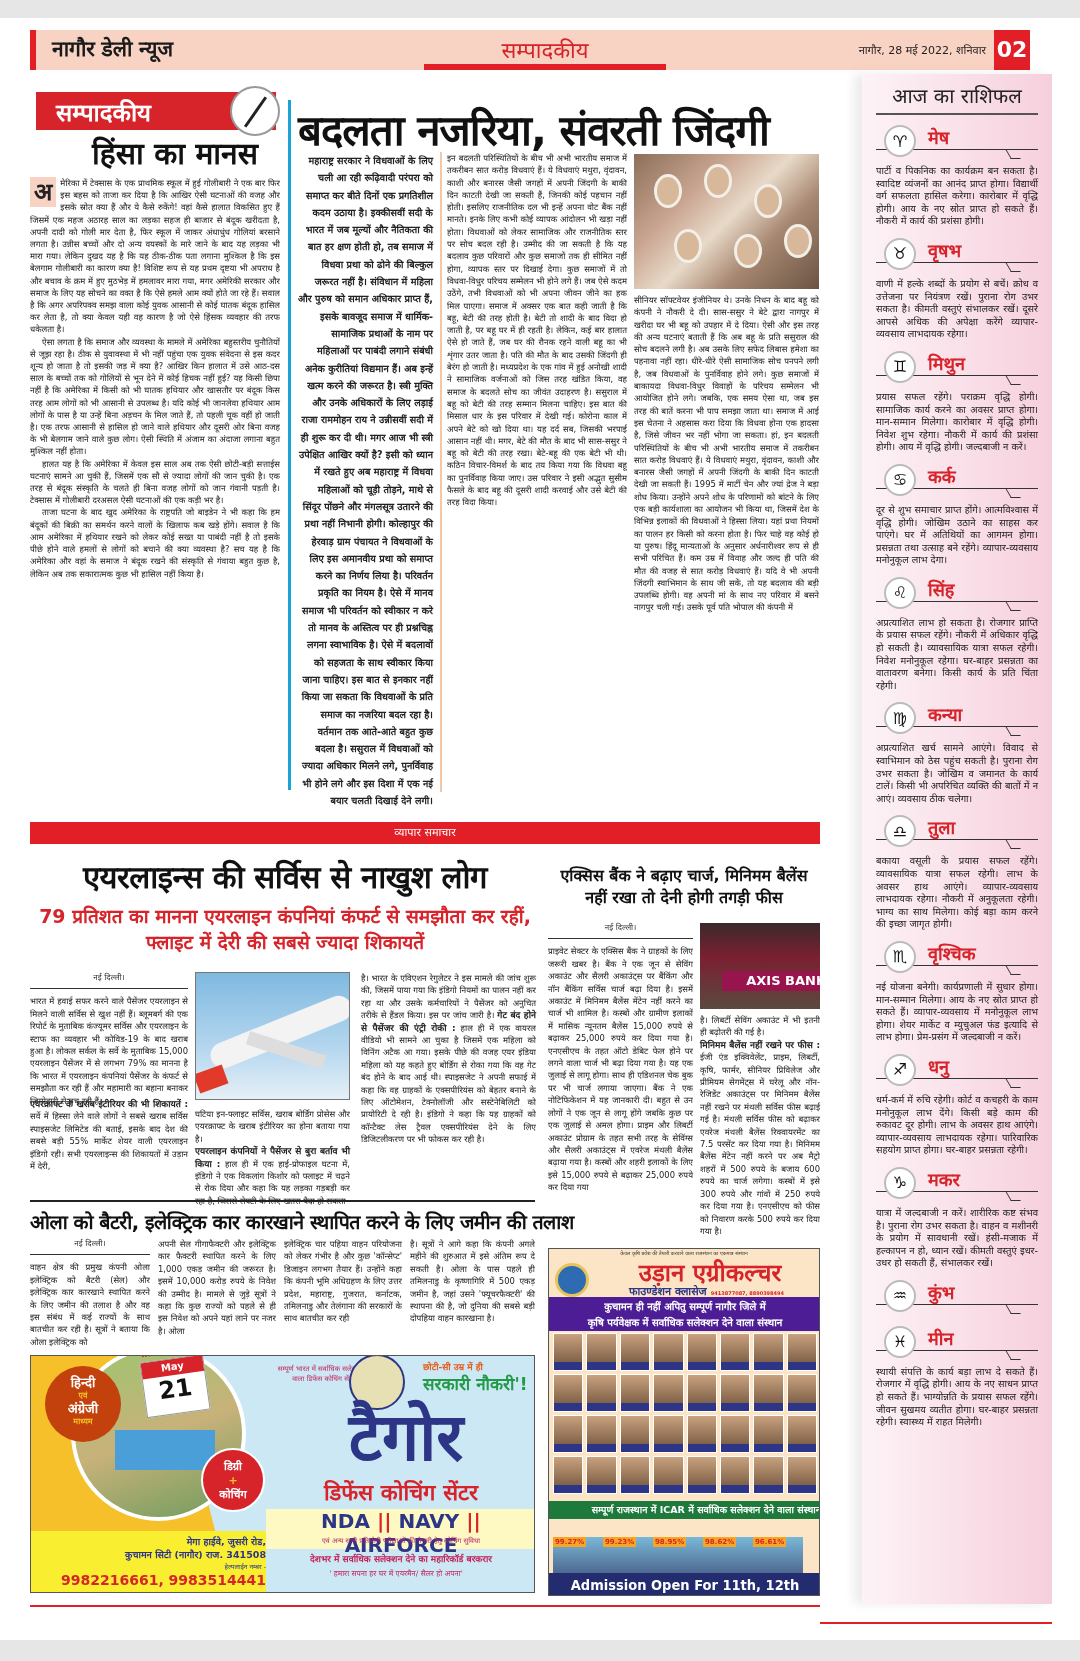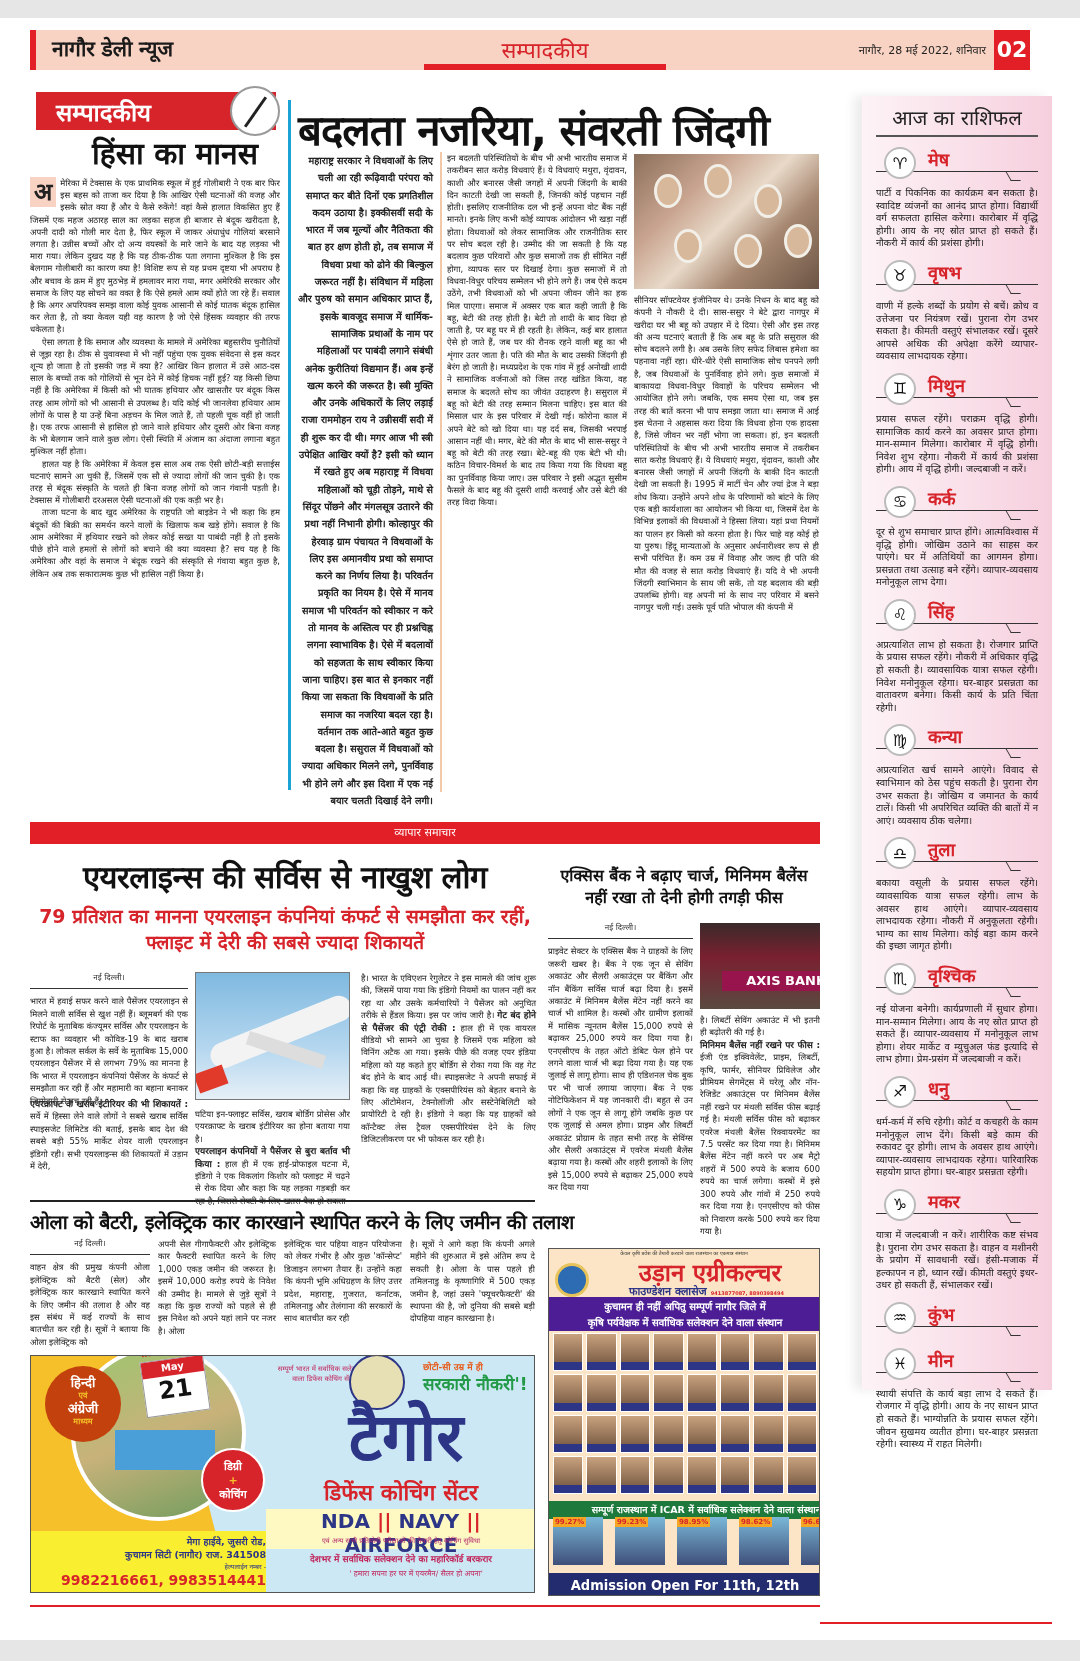--- a/index.html
+++ b/index.html
@@ -23,21 +23,21 @@
 .vrule-blue{position:absolute;left:288px;top:100px;width:3px;height:690px;background:#1aa3d4}
 
 .main-head{position:absolute;left:298px;top:100px;width:520px;font-size:42px;font-weight:bold;color:#111;white-space:nowrap;letter-spacing:-1px}
 .pull{position:absolute;left:298px;top:152px;width:135px;font-size:9.6px;line-height:17.3px;font-weight:bold;color:#222;text-align:right}
 .vrule-peach{position:absolute;left:440px;top:152px;width:2px;height:640px;background:#f2c8a6}
 .mid-text{position:absolute;left:447px;top:152px;width:180px;font-size:8.4px;line-height:12.3px;color:#222;text-align:justify}
 .widows-photo{position:absolute;left:634px;top:154px;width:185px;height:135px;background:linear-gradient(135deg,#8b6f5a 0%,#c9a590 30%,#e8d9c8 50%,#a68770 70%,#6b5444 100%)}
 .widows-photo .head{position:absolute;width:28px;height:34px;border-radius:50%;background:#d8b89a;border:3px solid #f2efe8}
 .right-text{position:absolute;left:634px;top:294px;width:185px;font-size:8.4px;line-height:12.3px;color:#222;text-align:justify}
 
-.horo{position:absolute;left:862px;top:96px;width:190px;height:1294px;background:linear-gradient(90deg,#fdf3f7,#f6cfdd);box-shadow:-8px 0 10px rgba(0,0,0,0.08)}
+.horo{position:absolute;left:862px;top:74px;width:190px;height:1530px;background:linear-gradient(90deg,#fdf3f7,#f6cfdd);box-shadow:-8px 0 10px rgba(0,0,0,0.08)}
 .horo-title{text-align:center;font-size:20px;color:#222;margin-top:8px;padding-bottom:4px;border-bottom:2px solid #555;margin-left:14px;margin-right:14px}
 .sign{position:relative;margin:10px 14px 0 14px}
 .sign-head{position:relative;height:36px}
 .sign-line{position:absolute;left:0;right:0;top:24px;height:1px;background:#333}
 .sign-notch{position:absolute;right:20px;top:24px;width:10px;height:10px;border-left:1px solid #333;border-bottom:1px solid #333;transform:skewX(30deg)}
 .sign-icon{position:absolute;left:8px;top:0;width:32px;height:32px;border-radius:50%;background:#fff;border:2px solid #bbb;display:flex;align-items:center;justify-content:center;font-size:16px;color:#111}
 .sign-name{position:absolute;left:52px;top:0;font-size:18px;font-weight:bold;color:#d7242b;background:transparent}
 .sign-text{font-size:9.6px;line-height:12.6px;color:#222;text-align:justify;margin-top:4px}
 
 .biz-bar{position:absolute;left:30px;top:822px;width:790px;height:22px;background:#e21f26;color:#fff;font-size:11px;text-align:center;line-height:22px}
@@ -73,35 +73,35 @@
 .tg-tag{position:absolute;left:240px;top:8px;width:110px;font-size:7px;color:#c0245a;text-align:center;line-height:10px}
 .tg-emblem{position:absolute;left:318px;top:-2px;width:56px;height:56px;border-radius:50%;background:#e8e0b5;border:2px solid #2d3686}
 .tg-small{position:absolute;left:392px;top:4px;font-size:9px;color:#e75b1a;font-weight:bold}
 .tg-job{position:absolute;left:392px;top:16px;font-size:17px;color:#239a48;font-weight:bold}
 .tg-name{position:absolute;left:245px;top:42px;width:260px;text-align:center;font-size:66px;font-weight:bold;color:#2d3686;line-height:80px}
 .tg-sub{position:absolute;left:235px;top:120px;width:270px;text-align:center;font-size:22px;font-weight:bold;color:#d7242b}
 .tg-nda{position:absolute;left:235px;top:153px;width:270px;height:40px;background:#fef9c3;text-align:center;font-size:20px;font-weight:bold;color:#2d3686;line-height:24px}
 .tg-nda .sep{color:#d7242b}
 .tg-other{position:absolute;left:235px;top:180px;width:270px;text-align:center;font-size:7px;color:#b0246a}
 .tg-record{position:absolute;left:235px;top:197px;width:270px;text-align:center;font-size:9px;color:#c0245a;font-weight:bold;line-height:13px}
-.tg-dream{position:absolute;left:250px;top:212px;width:270px;text-align:center;font-size:7.5px;color:#c0245a}
+.tg-dream{position:absolute;left:230px;top:212px;width:270px;text-align:center;font-size:7.5px;color:#c0245a}
 
 .udaan{position:absolute;left:548px;top:1248px;width:272px;height:348px;background:#fbe5c6;border:1px solid #555;overflow:hidden}
 .ud-topline{font-size:5px;text-align:center;color:#333;padding-top:1px}
 .ud-emblem{position:absolute;left:6px;top:14px;width:34px;height:34px;border-radius:50%;background:#2d6bb2;border:3px solid #e8c35a}
 .ud-name{position:absolute;left:50px;top:6px;width:222px;text-align:center;font-size:24px;font-weight:bold;color:#d7242b}
 .ud-fnd{position:absolute;left:80px;top:34px;font-size:11px;font-weight:bold;color:#2d3686}
 .ud-fnd span{font-size:5px;color:#d7242b;margin-left:4px}
 .ud-green{position:absolute;left:0;top:48px;width:272px;height:34px;background:#4c1d95;color:#fff;text-align:center;font-size:10px;font-weight:bold;line-height:16px;padding-top:2px}
 .ud-grid{position:absolute;left:4px;top:84px;width:264px}
 .ud-row{display:flex;gap:3px;margin-bottom:3px}
 .ud-ph{flex:1;height:38px;background:linear-gradient(180deg,#c9a27e,#6b4f3a);border:1px solid #fff;position:relative}
 .ud-ph:after{content:"";position:absolute;left:0;right:0;bottom:0;height:8px;background:#2d3686}
 .ud-icar{position:absolute;left:0;top:252px;width:272px;height:18px;background:#1e7a3c;color:#fff;text-align:right;font-size:9.5px;font-weight:bold;line-height:18px}
-.ud-pct{position:absolute;top:268px;display:flex;left:4px;gap:12px}
+.ud-pct{position:absolute;top:288px;display:flex;left:4px;gap:0}
 .ud-pct div{width:50px;height:48px;background:linear-gradient(180deg,#7ab8d8,#3f4f7a);position:relative}
 .ud-pct span{position:absolute;left:0;top:0;background:#f5a623;color:#d7242b;font-size:7px;font-weight:bold;padding:1px 2px}
 .ud-admission{position:absolute;left:0;top:324px;width:272px;height:24px;background:#232c6e;color:#fff;font-size:14.5px;font-weight:bold;text-align:center;line-height:24px;font-family:"DejaVu Sans Condensed","DejaVu Sans",sans-serif}
 .red-rule{position:absolute;top:1605px;height:2px;background:#e21f26}
 </style>
 </head>
 <body>
 
 <div class="page"></div>
 

